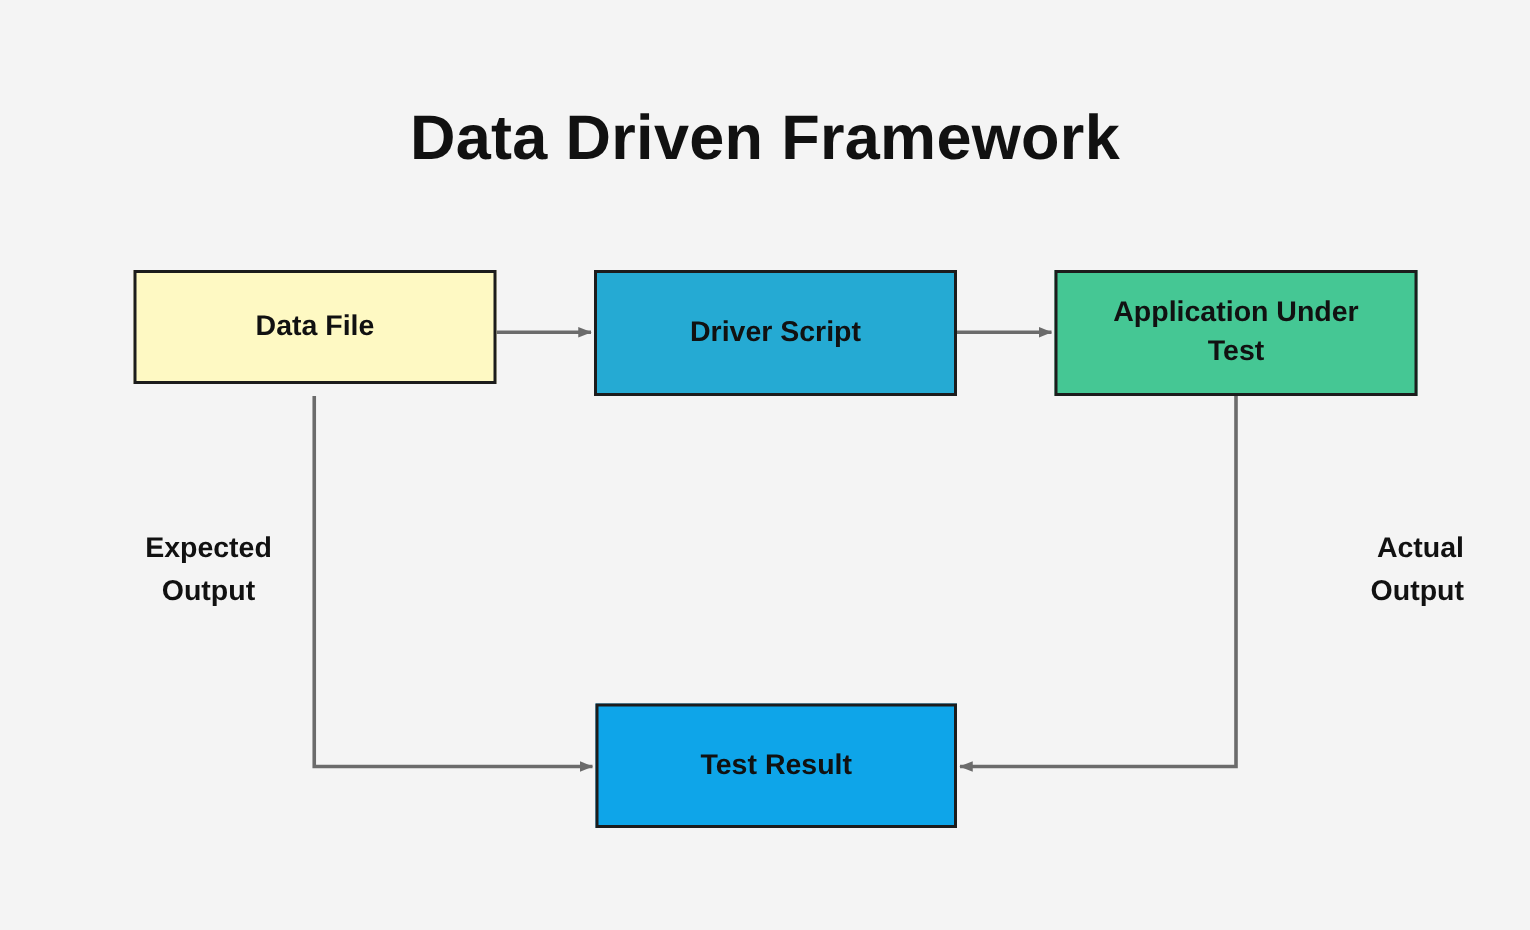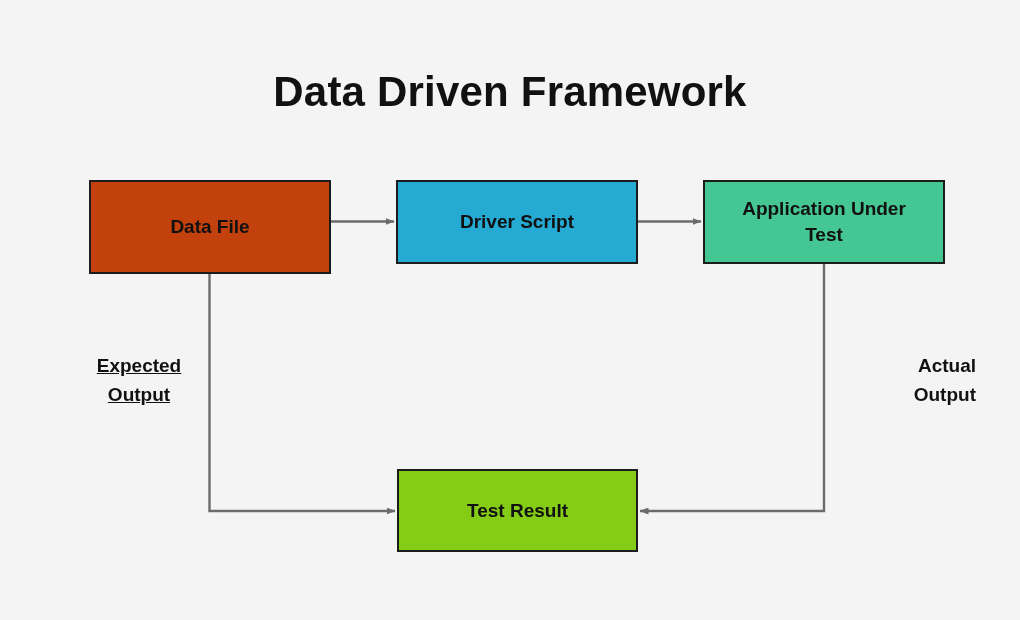--- a/index.html
+++ b/index.html
@@ -44,39 +44,38 @@
     font-weight: bold;
     color: #111111;
     line-height: 1.35;
     padding: 4px 10px;
   }
   .node-label {
     display: block;
     width: 100%;
     white-space: pre-line;
   }
-  #node-data-file   { left: 89px;  top: 180px; width: 242px; height: 94px; background: #c2410c; }
+  #node-data-file   { left: 89px;  top: 180px; width: 242px; height: 76px; background: #fef9c3; }
   #node-driver      { left: 396px; top: 180px; width: 242px; height: 84px; background: #25aad3; }
   #node-aut         { left: 703px; top: 180px; width: 242px; height: 84px; background: #45c794; }
-  #node-test-result { left: 397px; top: 469px; width: 241px; height: 83px; background: #84cc16; }
+  #node-test-result { left: 397px; top: 469px; width: 241px; height: 83px; background: #0ea5e9; }
 
   .edge-label {
     position: absolute;
     font-size: 19px;
     font-weight: bold;
     color: #111111;
     line-height: 1.5;
     white-space: pre-line;
   }
   #label-expected {
     left: 74px;
     top: 352px;
     width: 130px;
     text-align: center;
-    text-decoration: underline;
   }
   #label-actual {
     left: 846px;
     top: 352px;
     width: 130px;
     text-align: right;
   }
 
   svg.connectors {
     position: absolute;

